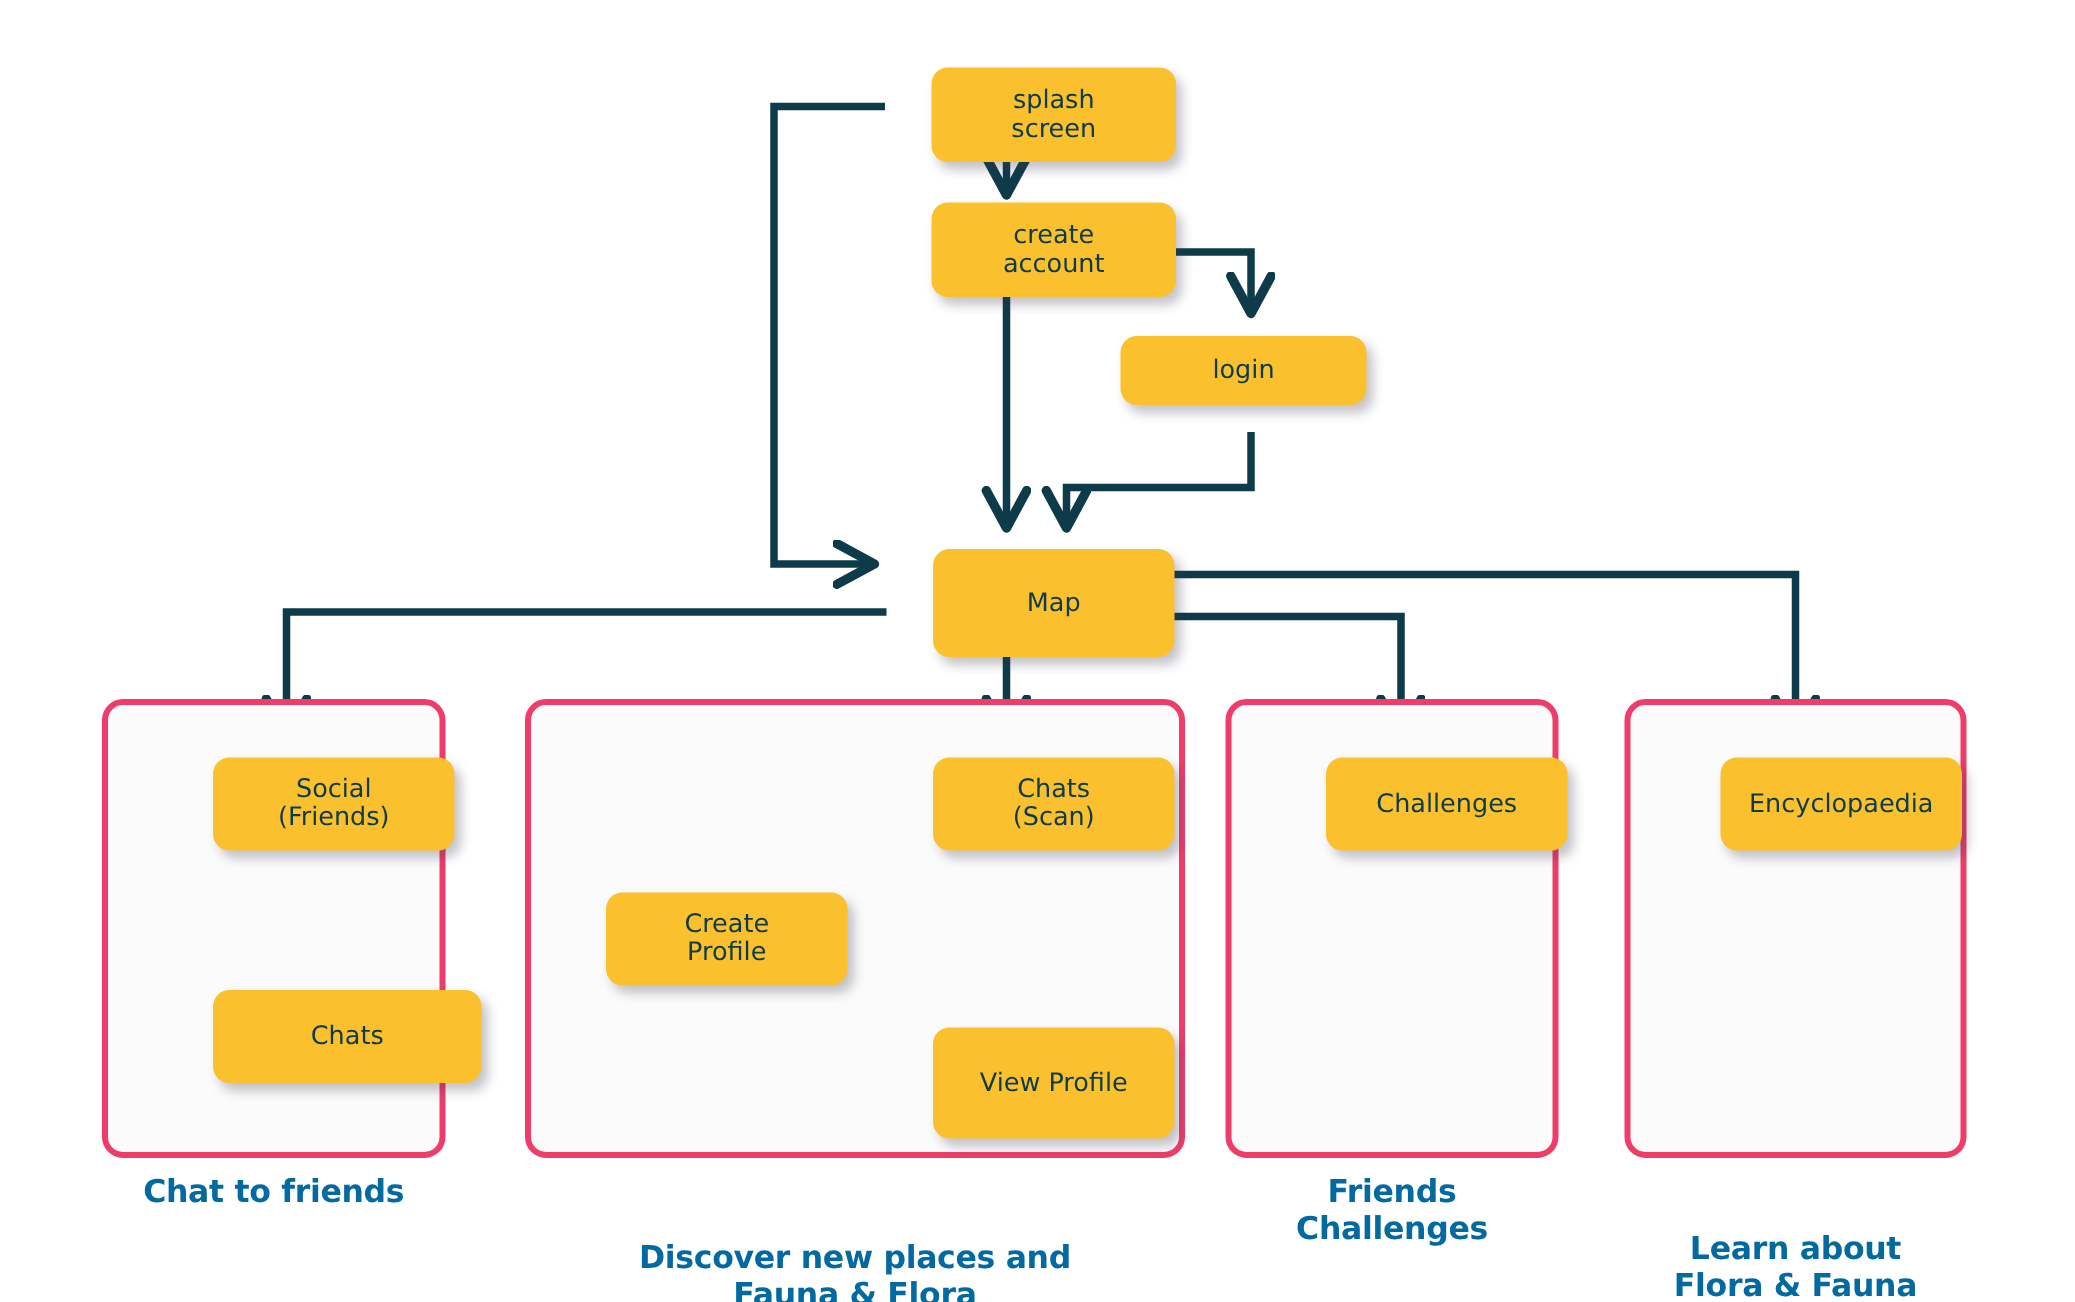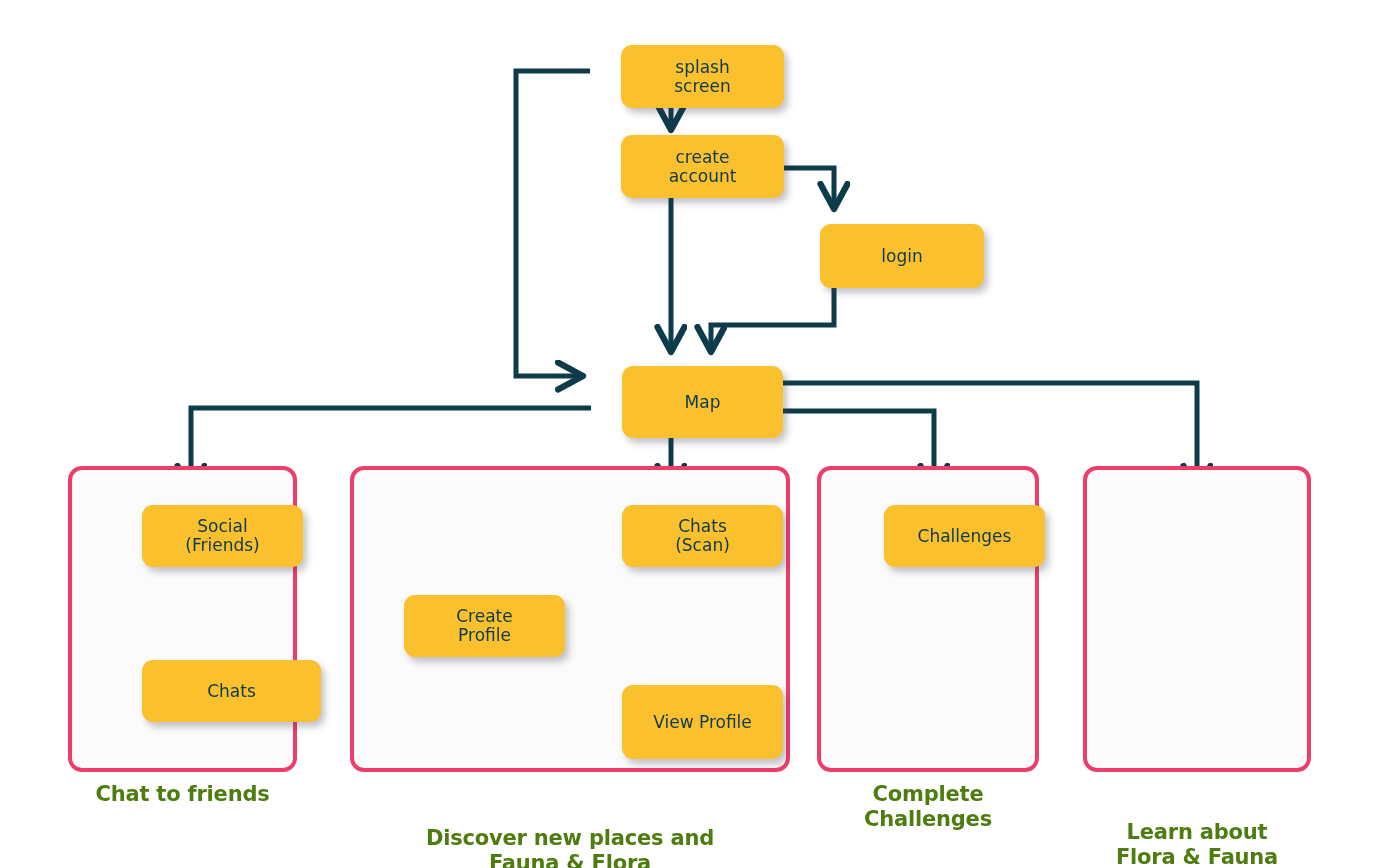--- a/index.html
+++ b/index.html
@@ -31,21 +31,21 @@
     background: #fbfbfb;
     border: 4px solid #ee3d6b;
     border-radius: 14px;
   }
   .group-caption {
     position: absolute;
     text-align: center;
     font-weight: bold;
     font-size: 21px;
     line-height: 25px;
-    color: #4d7c0f;
+    color: #0369a1;
     letter-spacing: -0.2px;
   }
   .node {
     position: absolute;
     box-sizing: border-box;
     background: #fbc02d;
     border-radius: 11px;
     display: flex;
     align-items: center;
     justify-content: center;
@@ -103,44 +103,45 @@
   <div class="group-box" style="left:350px; top:466px; width:440px; height:306px;"></div>
   <div class="group-box" style="left:817px; top:466px; width:222px; height:306px;"></div>
   <div class="group-box" style="left:1083px; top:466px; width:228px; height:306px;"></div>
 
   <div class="node" style="left:590px; top:45px; width:163px; height:63px;">splash
 screen</div>
 
   <div class="node" style="left:590px; top:135px; width:163px; height:63px;">create
 account</div>
 
-  <div class="node" style="left:789px; top:224px; width:164px; height:64px;">login</div>
+  <div class="node" style="left:716px; top:224px; width:164px; height:46px;">login</div>
 
   <div class="node" style="left:591px; top:366px; width:161px; height:72px;">Map</div>
 
   <div class="node" style="left:111px; top:505px; width:161px; height:62px;">Social
 (Friends)</div>
 
   <div class="node" style="left:111px; top:660px; width:179px; height:62px;">Chats</div>
 
   <div class="node" style="left:591px; top:505px; width:161px; height:62px;">Chats
 (Scan)</div>
 
   <div class="node" style="left:373px; top:595px; width:161px; height:62px;">Create
 Profile</div>
 
   <div class="node" style="left:591px; top:685px; width:161px; height:74px;">View Profile</div>
 
   <div class="node" style="left:853px; top:505px; width:161px; height:62px;">Challenges</div>
 
+  <div class="node" style="left:1116px; top:505px; width:161px; height:62px;">Encyclopaedia</div>
 
   <div class="group-caption" style="left:48px;  top:782px; width:269px;">Chat to friends</div>
 
   <div class="group-caption" style="left:330px; top:826px; width:480px; white-space:pre-line;">Discover new places and
 Fauna &amp; Flora</div>
 
-  <div class="group-caption" style="left:797px; top:782px; width:262px; white-space:pre-line;">Complete
+  <div class="group-caption" style="left:797px; top:782px; width:262px; white-space:pre-line;">Friends
 Challenges</div>
 
   <div class="group-caption" style="left:1063px; top:820px; width:268px; white-space:pre-line;">Learn about
 Flora &amp; Fauna</div>
 
 </div>
 
 </body></html>

